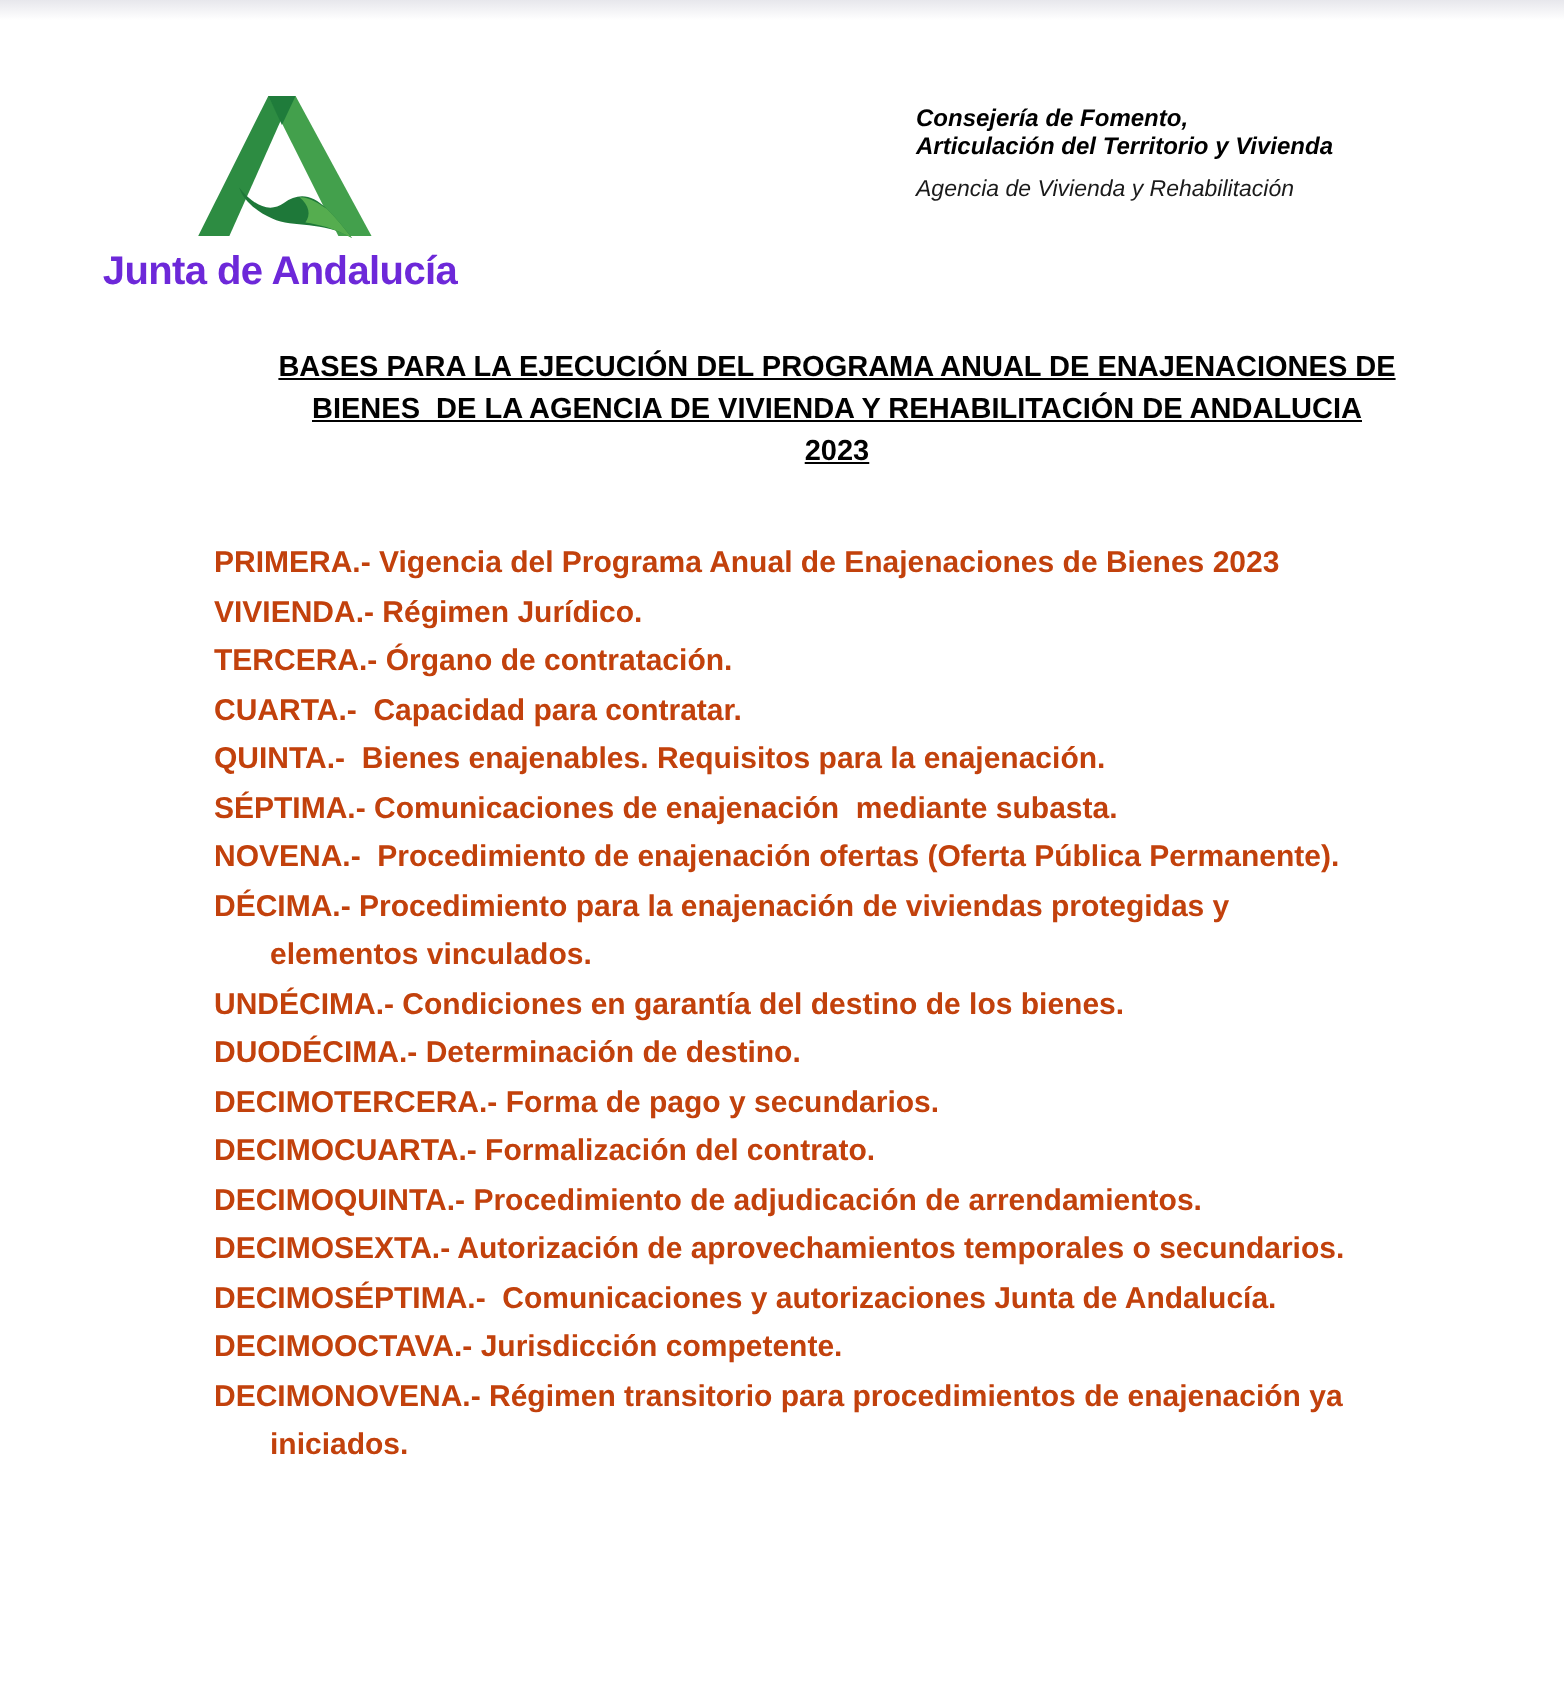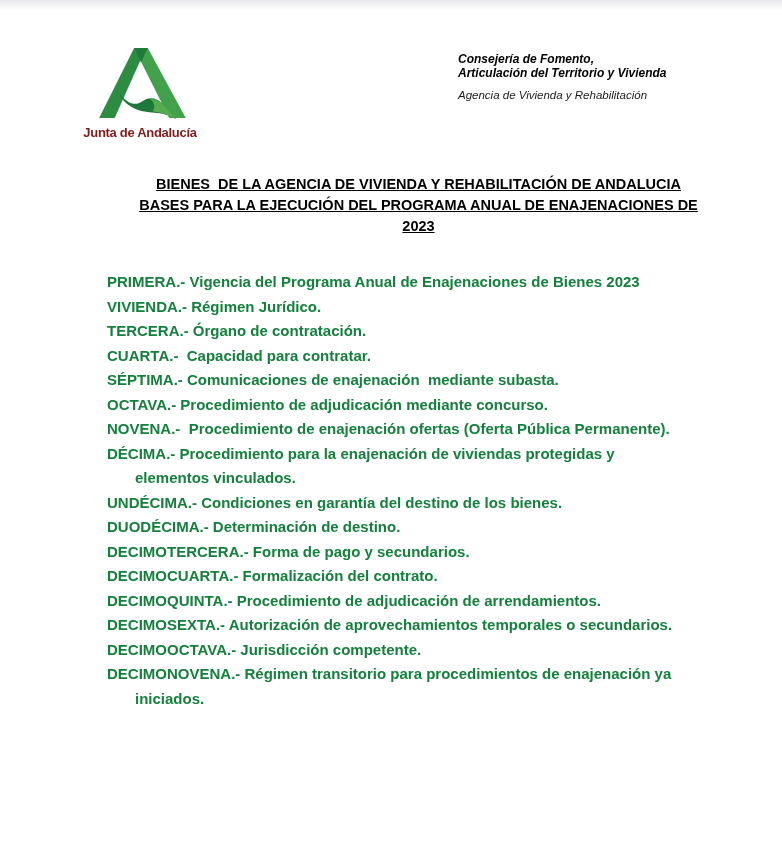--- a/index.html
+++ b/index.html
@@ -21,22 +21,22 @@
 
   
   .logo-block {
     position: absolute; top: 46px; left: 62px;
     width: 156px;
     display: flex; flex-direction: column; align-items: center;
   }
   .logo-a { width: 98px; height: 74px; display: block; }
   .logo-text {
     margin-top: 5px;
-    font-size: 13px; font-weight: 700; letter-spacing: -0.3px;
-    color: #7f1d1d; white-space: nowrap;
+    font-size: 20px; font-weight: 700; letter-spacing: -0.3px;
+    color: #6d28d9; white-space: nowrap;
   }
 
   .letterhead {
     position: absolute; top: 53px; left: 458px; width: 240px;
   }
   .dept-line {
     font-size: 12px; font-weight: 700; font-style: italic;
     line-height: 13.5px; color: #000000; white-space: nowrap;
   }
   .agency-block { margin-top: 9px; }
@@ -51,21 +51,21 @@
     text-align: center;
     font-size: 14.5px; font-weight: 700; line-height: 21px;
     color: #010101;
   }
   .title-line { text-decoration: underline; white-space: pre-wrap; }
 
   
   .index-list {
     position: absolute; top: 270px; left: 107px; width: 630px;
     font-size: 15px; font-weight: 700; line-height: 24.5px;
-    color: #15803d;
+    color: #c2410c;
   }
   .index-item {
     white-space: pre-wrap;
     padding-left: 28px; text-indent: -28px;
   }
 </style>
 </head>
 <body>
 
 <div class="page">
@@ -84,38 +84,39 @@
 
   <div class="letterhead">
     <div class="dept-line">Consejería de Fomento,</div>
     <div class="dept-line">Articulación del Territorio y Vivienda</div>
     <div class="agency-block">
       <div class="agency-line">Agencia de Vivienda y Rehabilitación</div>
     </div>
   </div>
 
   <div class="doc-title">
+    <div class="title-line">BASES PARA LA EJECUCIÓN DEL PROGRAMA ANUAL DE ENAJENACIONES DE</div>
     <div class="title-line">BIENES  DE LA AGENCIA DE VIVIENDA Y REHABILITACIÓN DE ANDALUCIA</div>
-    <div class="title-line">BASES PARA LA EJECUCIÓN DEL PROGRAMA ANUAL DE ENAJENACIONES DE</div>
     <div class="title-line">2023</div>
   </div>
 
   <div class="index-list">
     <div class="index-item">PRIMERA.- Vigencia del Programa Anual de Enajenaciones de Bienes 2023</div>
     <div class="index-item">VIVIENDA.- Régimen Jurídico.</div>
     <div class="index-item">TERCERA.- Órgano de contratación.</div>
     <div class="index-item">CUARTA.-  Capacidad para contratar.</div>
+    <div class="index-item">QUINTA.-  Bienes enajenables. Requisitos para la enajenación.</div>
     <div class="index-item">SÉPTIMA.- Comunicaciones de enajenación  mediante subasta.</div>
-    <div class="index-item">OCTAVA.- Procedimiento de adjudicación mediante concurso.</div>
     <div class="index-item">NOVENA.-  Procedimiento de enajenación ofertas (Oferta Pública Permanente).</div>
     <div class="index-item">DÉCIMA.- Procedimiento para la enajenación de viviendas protegidas y
 elementos vinculados.</div>
     <div class="index-item">UNDÉCIMA.- Condiciones en garantía del destino de los bienes.</div>
     <div class="index-item">DUODÉCIMA.- Determinación de destino.</div>
     <div class="index-item">DECIMOTERCERA.- Forma de pago y secundarios.</div>
     <div class="index-item">DECIMOCUARTA.- Formalización del contrato.</div>
     <div class="index-item">DECIMOQUINTA.- Procedimiento de adjudicación de arrendamientos.</div>
     <div class="index-item">DECIMOSEXTA.- Autorización de aprovechamientos temporales o secundarios.</div>
+    <div class="index-item">DECIMOSÉPTIMA.-  Comunicaciones y autorizaciones Junta de Andalucía.</div>
     <div class="index-item">DECIMOOCTAVA.- Jurisdicción competente.</div>
     <div class="index-item">DECIMONOVENA.- Régimen transitorio para procedimientos de enajenación ya
 iniciados.</div>
   </div>
 </div>
 
 </body></html>

